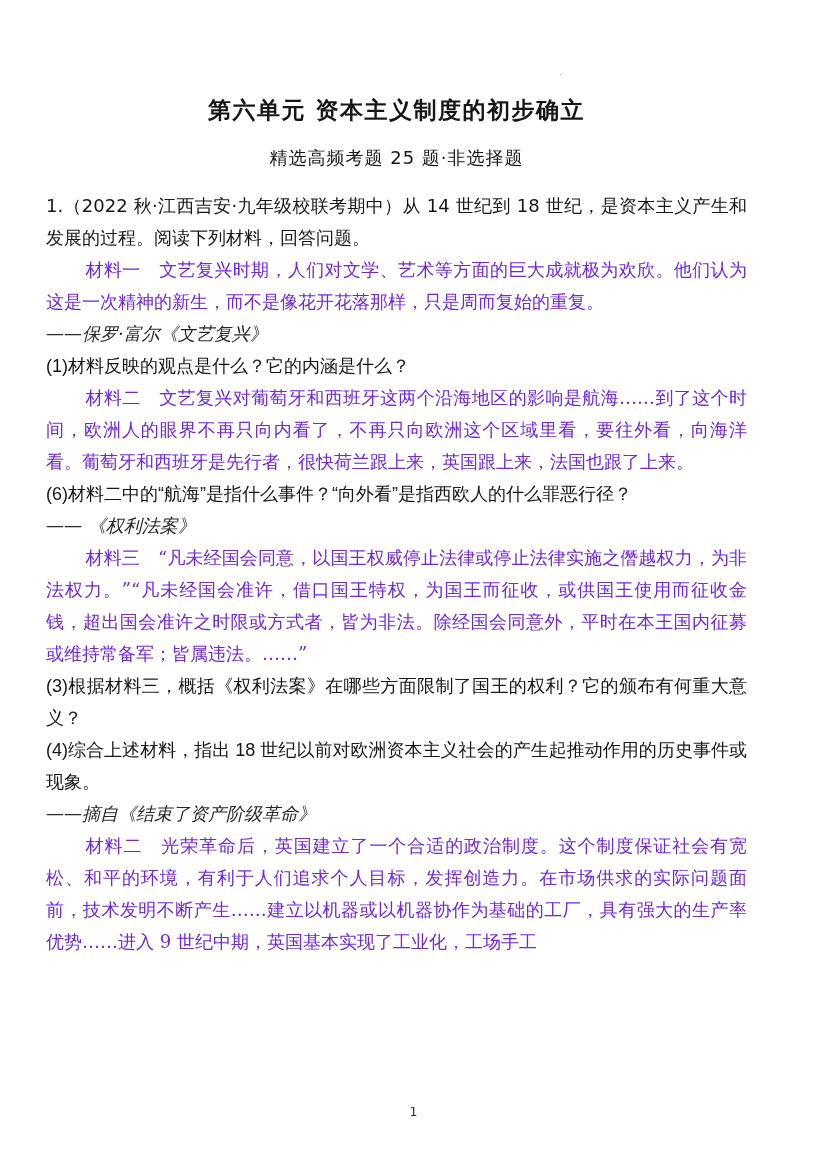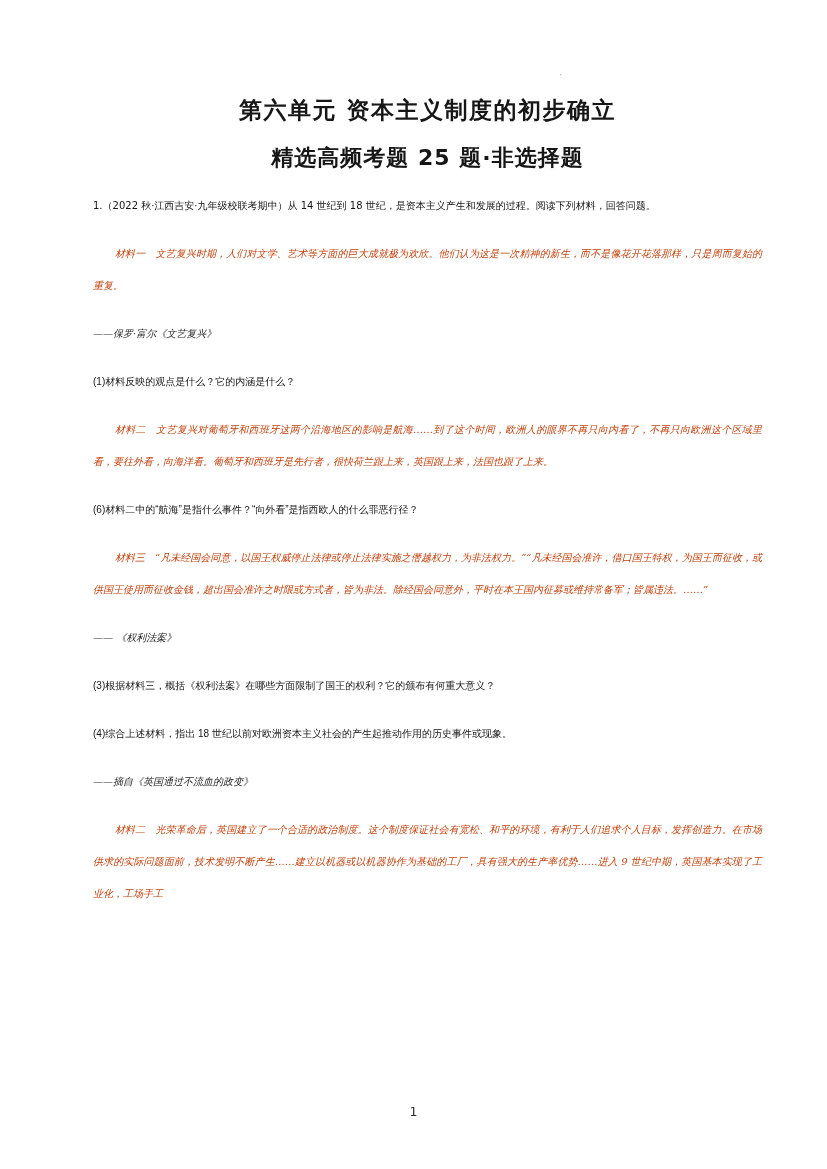--- a/index.html
+++ b/index.html
@@ -7,54 +7,53 @@
     position:relative;
     width:827px; height:1169px;
     margin:0 auto;
     background:#ffffff;
     color:#161616;
     font-family:"DejaVu Sans", sans-serif;
     overflow:hidden;
   }
   .content {
     position:absolute;
-    left:77px; top:94px;
+    left:46px; top:94px;
     width:701px;
   }
   .doc-title {
     margin:0;
     text-align:center;
     font-size:23px;
     font-weight:700;
     line-height:32px;
     letter-spacing:1.5px;
     font-family:"DejaVu Sans", sans-serif;
   }
   .doc-subtitle {
     margin:16px 0 0 0;
     text-align:center;
-    font-size:22px;
-    font-weight:700;
+    font-size:18px;
+    font-weight:400;
     line-height:32px;
     letter-spacing:1px;
     font-family:"DejaVu Sans", sans-serif;
   }
   .body-block { margin-top:16px; }
   .para {
-    margin:16px;
-    font-size:10px;
+    margin:0;
+    font-size:18px;
     line-height:32px;
     text-align:justify;
   }
   .stem { font-family:"DejaVu Sans", sans-serif; }
   .material {
     font-family:"DejaVu Serif", serif;
-    font-style:italic;
     text-indent:2.2em;
-    color:#c2410c;
+    color:#6d28d9;
   }
   .source {
     font-family:"DejaVu Serif", serif;
     font-style:italic;
     text-align:left;
     text-indent:0;
     color:#272727;
   }
   .subq { font-family:Liberation Sans, sans-serif; }
   .stray-mark {
@@ -87,28 +86,28 @@
 
     <h2 class="doc-subtitle">精选高频考题 25 题·非选择题</h2>
 
     <div class="body-block">
       <p class="para stem">1.（2022 秋·江西吉安·九年级校联考期中）从 14 世纪到 18 世纪，是资本主义产生和发展的过程。阅读下列材料，回答问题。</p>
       <p class="para material">材料一　文艺复兴时期，人们对文学、艺术等方面的巨大成就极为欢欣。他们认为这是一次精神的新生，而不是像花开花落那样，只是周而复始的重复。</p>
       <p class="para source">——保罗·富尔《文艺复兴》</p>
       <p class="para subq">(1)材料反映的观点是什么？它的内涵是什么？</p>
       <p class="para material">材料二　文艺复兴对葡萄牙和西班牙这两个沿海地区的影响是航海……到了这个时间，欧洲人的眼界不再只向内看了，不再只向欧洲这个区域里看，要往外看，向海洋看。葡萄牙和西班牙是先行者，很快荷兰跟上来，英国跟上来，法国也跟了上来。</p>
       <p class="para subq">(6)材料二中的“航海”是指什么事件？“向外看”是指西欧人的什么罪恶行径？</p>
+      <p class="para source">—— 《权利法案》</p>
       <p class="para material">材料三　“凡未经国会同意，以国王权威停止法律或停止法律实施之僭越权力，为非法权力。”“凡未经国会准许，借口国王特权，为国王而征收，或供国王使用而征收金钱，超出国会准许之时限或方式者，皆为非法。除经国会同意外，平时在本王国内征募或维持常备军；皆属违法。……”</p>
-      <p class="para source">—— 《权利法案》</p>
       <p class="para subq">(3)根据材料三，概括《权利法案》在哪些方面限制了国王的权利？它的颁布有何重大意义？</p>
       <p class="para subq">(4)综合上述材料，指出 18 世纪以前对欧洲资本主义社会的产生起推动作用的历史事件或现象。</p>
     </div>
 
     <div>
-      <p class="para source">——摘自《英国通过不流血的政变》</p>
+      <p class="para source">——摘自《结束了资产阶级革命》</p>
       <p class="para material">材料二　光荣革命后，英国建立了一个合适的政治制度。这个制度保证社会有宽松、和平的环境，有利于人们追求个人目标，发挥创造力。在市场供求的实际问题面前，技术发明不断产生……建立以机器或以机器协作为基础的工厂，具有强大的生产率优势……进入 9 世纪中期，英国基本实现了工业化，工场手工</p>
     </div>
 
   </div>
 
   <div class="page-number">1</div>
 
 </div>
 
 </body></html>

